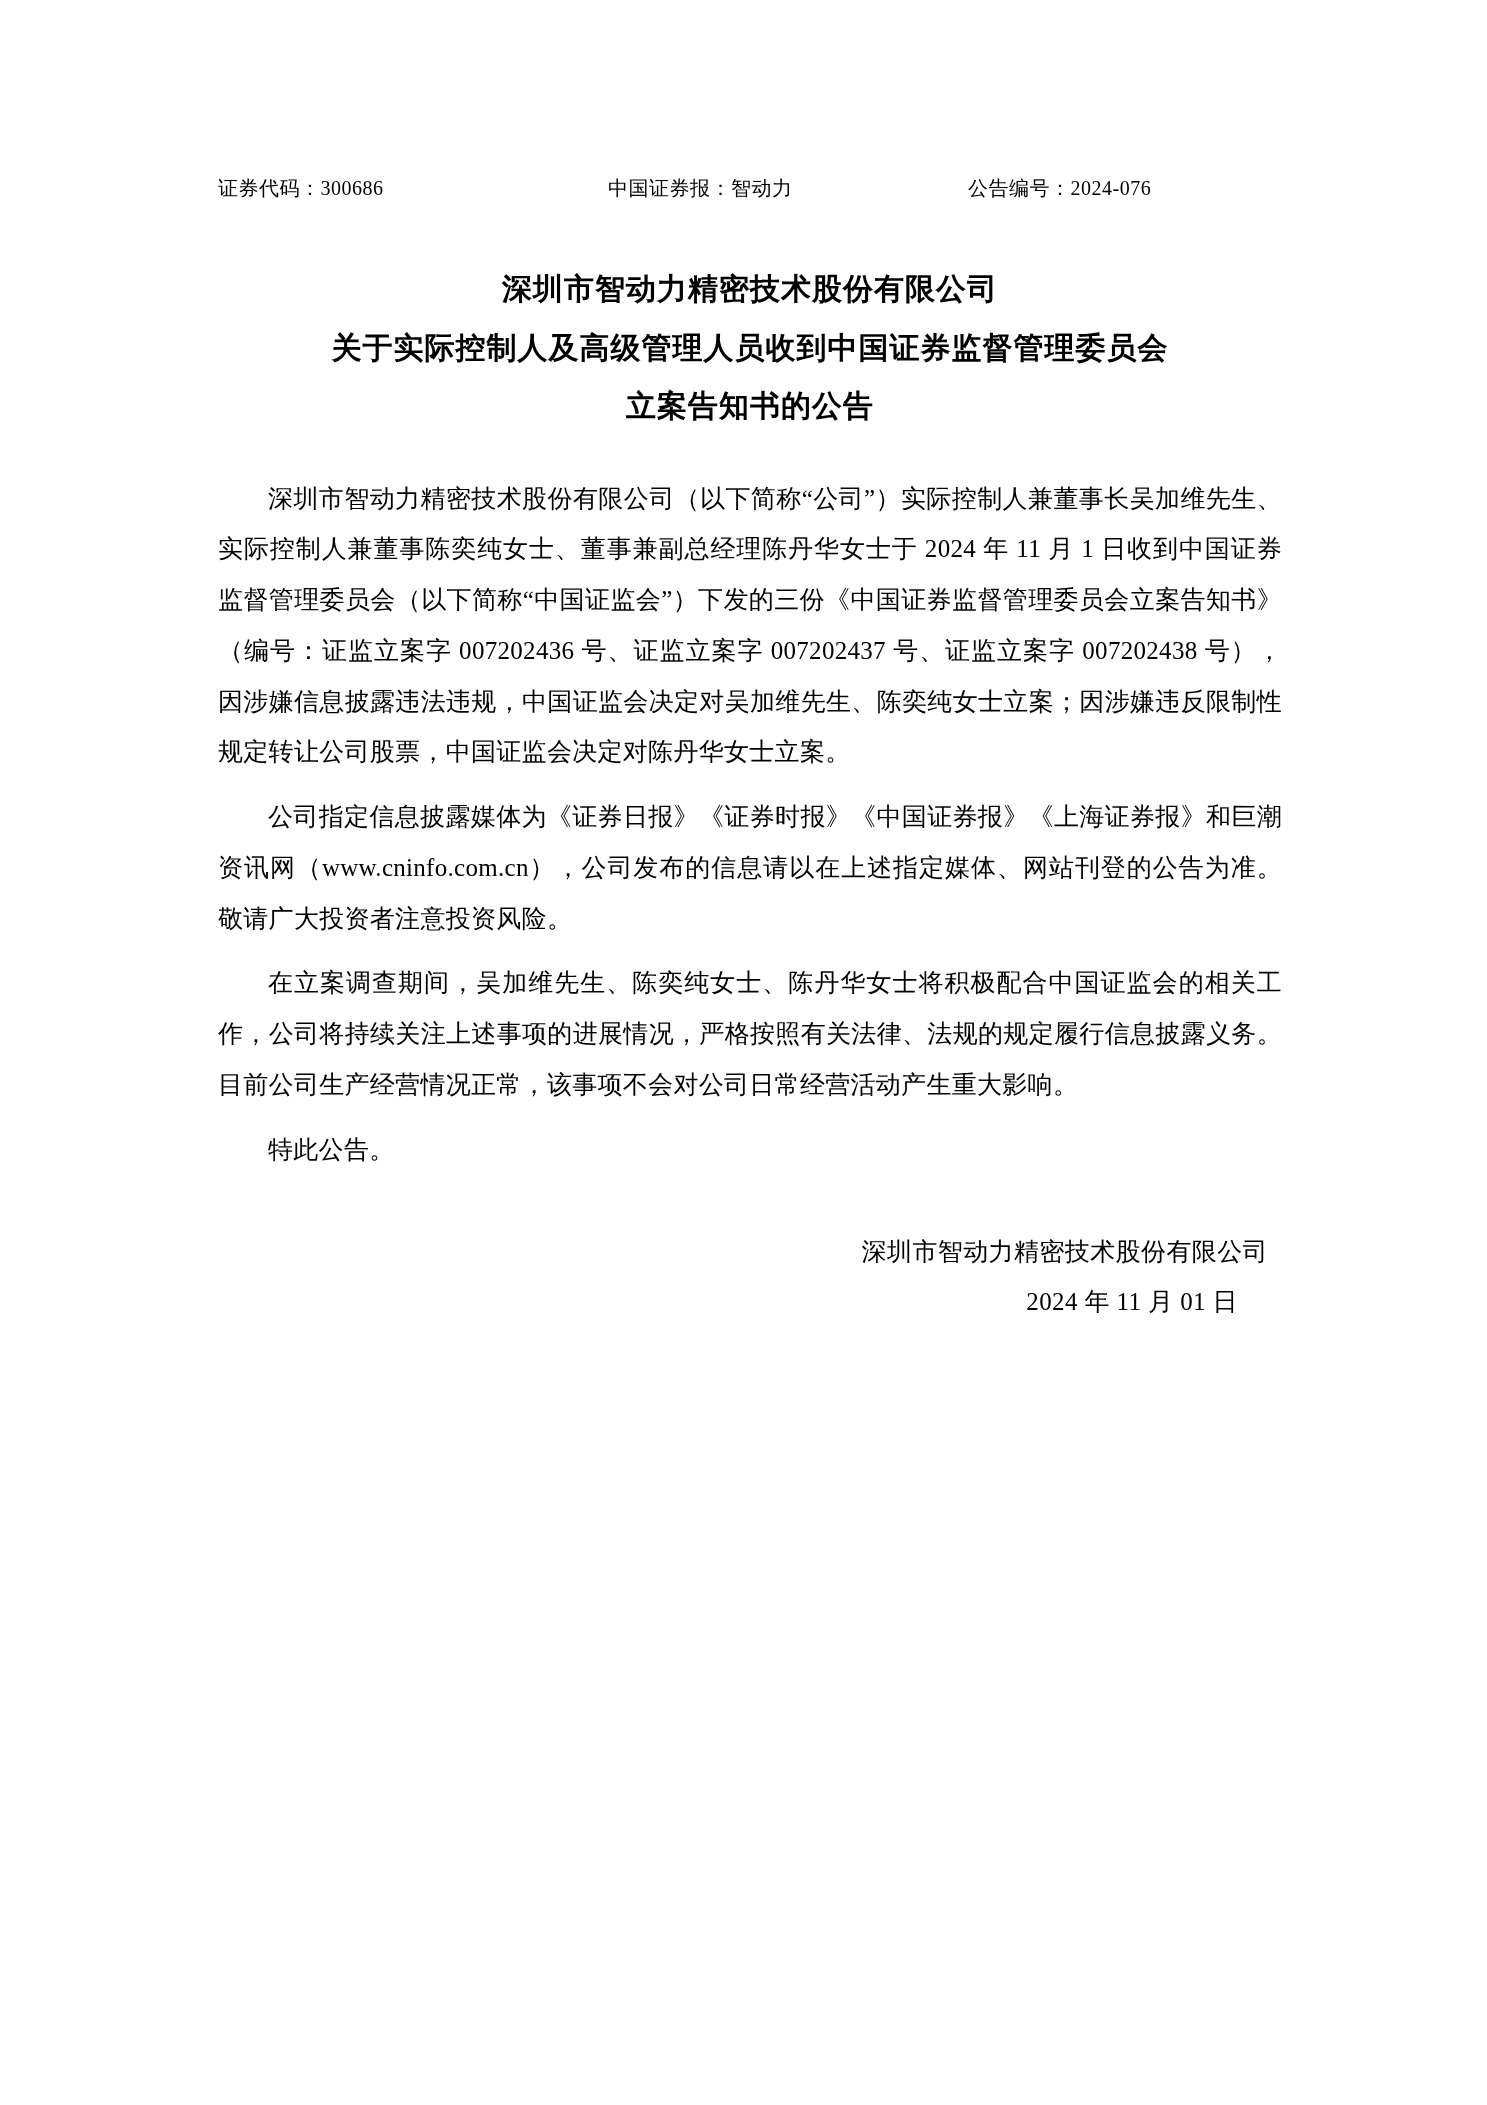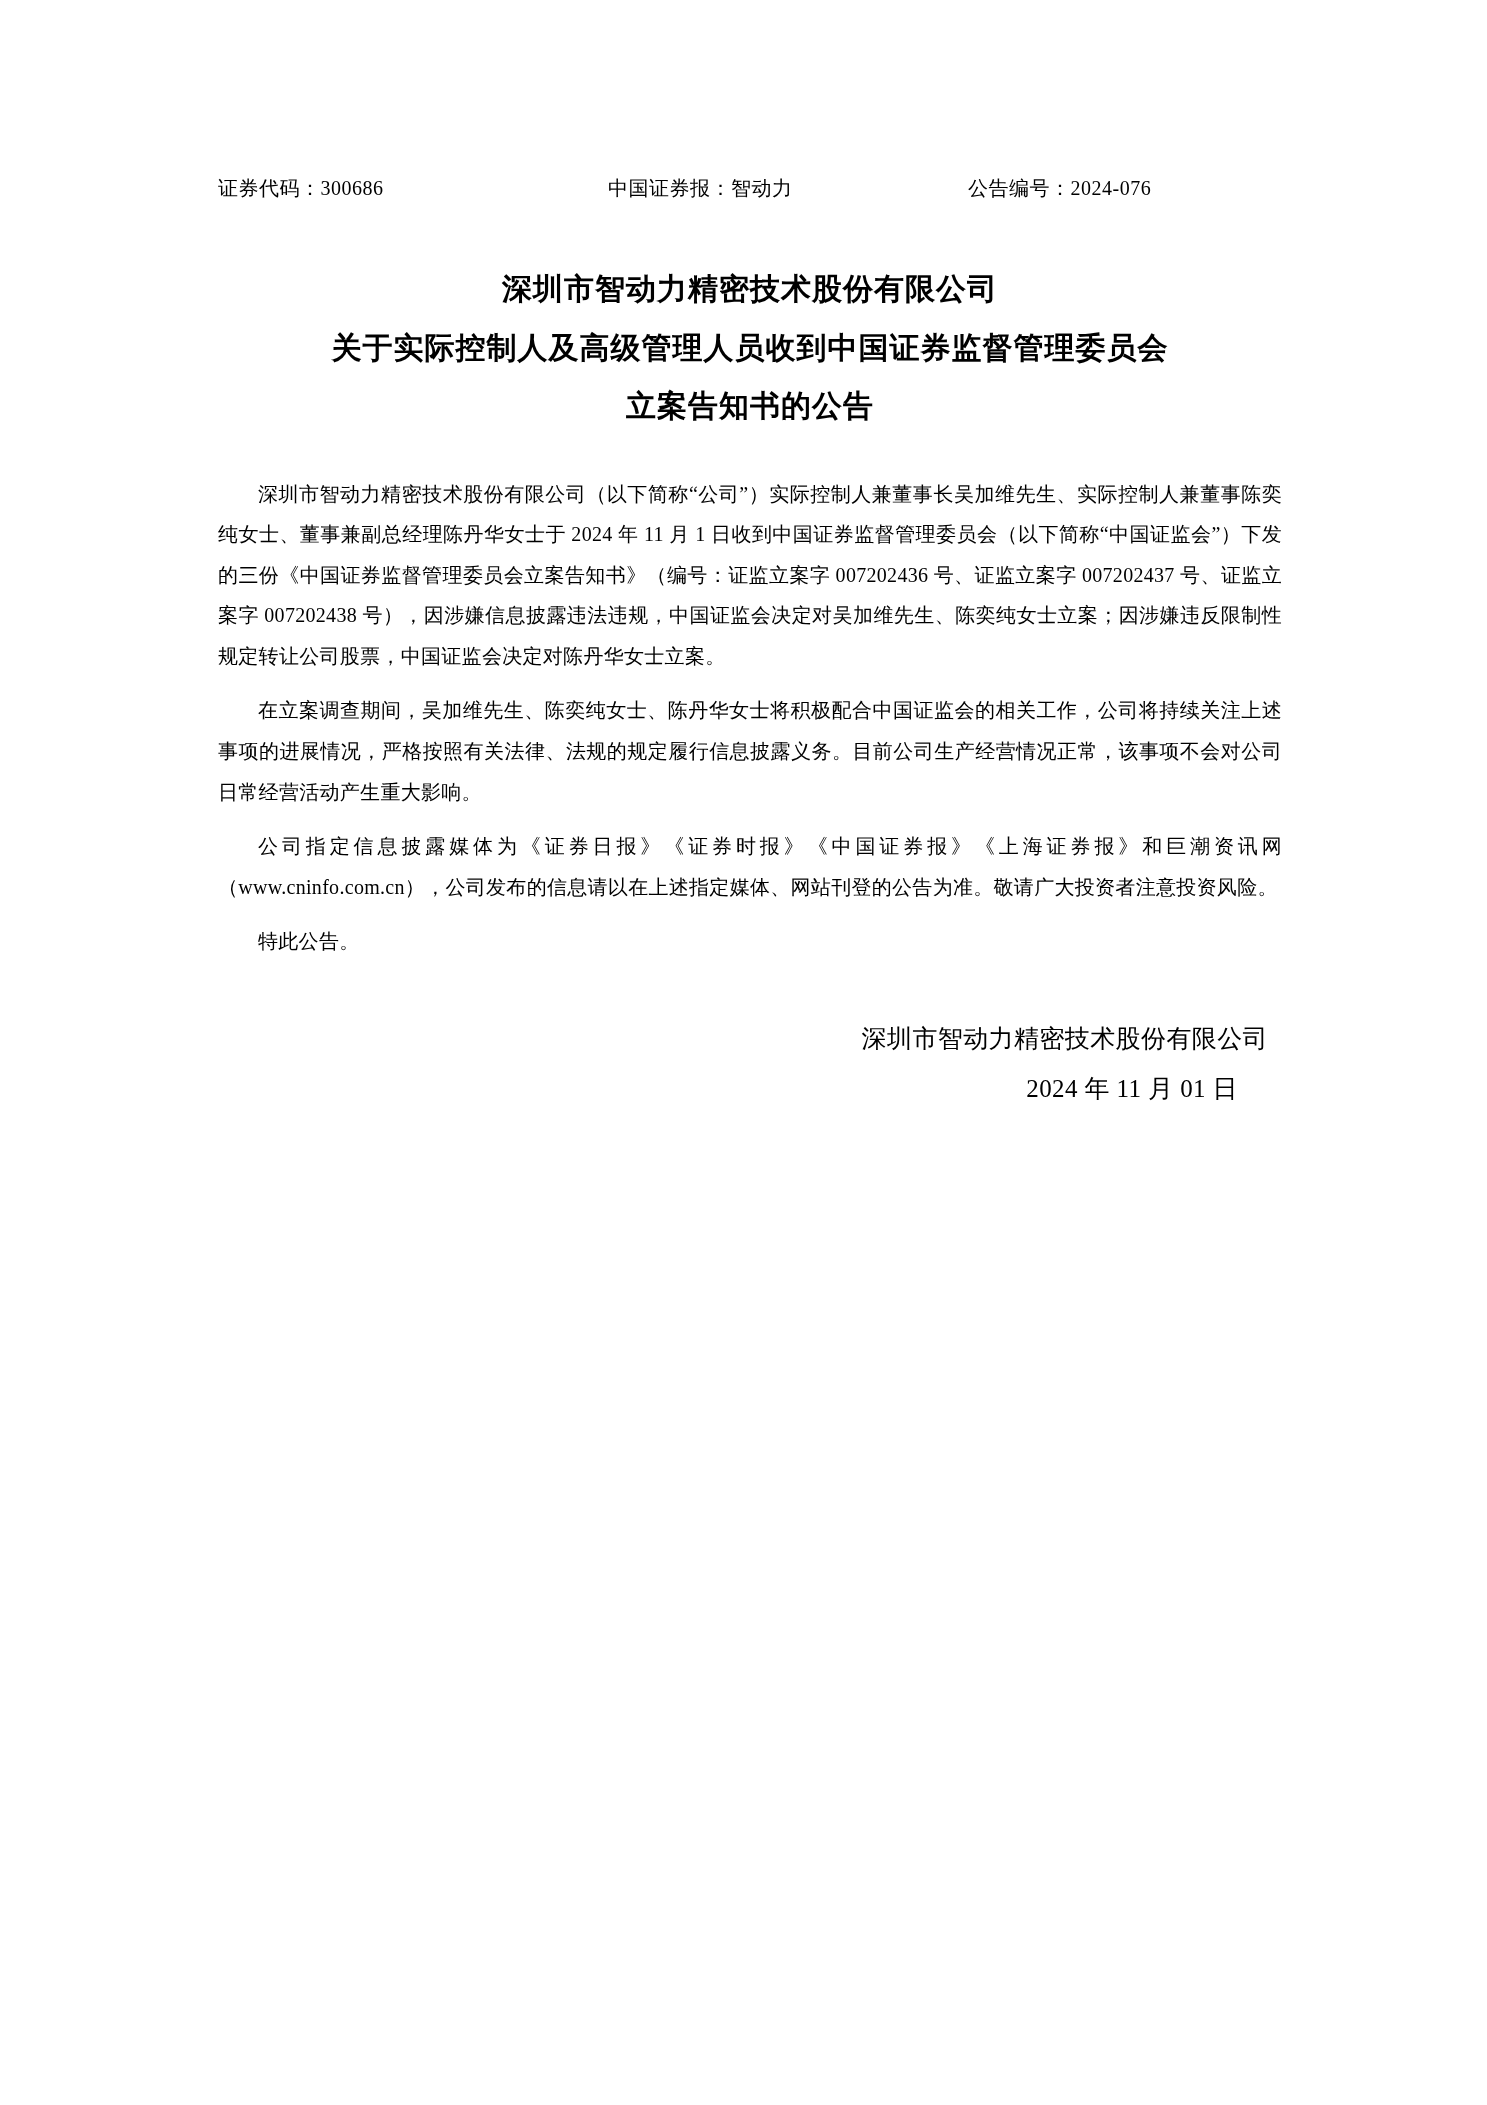--- a/index.html
+++ b/index.html
@@ -54,21 +54,21 @@
   }
   .notice-box p {
     margin: 0;
     text-indent: 2em;
     text-align: justify;
     text-justify: inter-ideograph;
   }
 
   
   .body-text p {
-    font-size: 20px;
+    font-size: 25px;
     line-height: 2.03;
     letter-spacing: 0.3px;
     margin: 0 0 14px 0;
     text-indent: 2em;
     text-align: justify;
     text-justify: inter-ideograph;
   }
 
   
   .signature {
@@ -99,22 +99,22 @@
 
   <div class="title-block">
     <span class="title-line">深圳市智动力精密技术股份有限公司</span>
     <span class="title-line">关于实际控制人及高级管理人员收到中国证券监督管理委员会</span>
     <span class="title-line">立案告知书的公告</span>
   </div>
 
 
   <div class="body-text">
     <p>深圳市智动力精密技术股份有限公司（以下简称“公司”）实际控制人兼董事长吴加维先生、实际控制人兼董事陈奕纯女士、董事兼副总经理陈丹华女士于 2024 年 11 月 1 日收到中国证券监督管理委员会（以下简称“中国证监会”）下发的三份《中国证券监督管理委员会立案告知书》（编号：证监立案字 007202436 号、证监立案字 007202437 号、证监立案字 007202438 号），因涉嫌信息披露违法违规，中国证监会决定对吴加维先生、陈奕纯女士立案；因涉嫌违反限制性规定转让公司股票，中国证监会决定对陈丹华女士立案。</p>
+    <p>公司指定信息披露媒体为《证券日报》《证券时报》《中国证券报》《上海证券报》和巨潮资讯网（www.cninfo.com.cn），公司发布的信息请以在上述指定媒体、网站刊登的公告为准。敬请广大投资者注意投资风险。</p>
     <p>在立案调查期间，吴加维先生、陈奕纯女士、陈丹华女士将积极配合中国证监会的相关工作，公司将持续关注上述事项的进展情况，严格按照有关法律、法规的规定履行信息披露义务。目前公司生产经营情况正常，该事项不会对公司日常经营活动产生重大影响。</p>
-    <p>公司指定信息披露媒体为《证券日报》《证券时报》《中国证券报》《上海证券报》和巨潮资讯网（www.cninfo.com.cn），公司发布的信息请以在上述指定媒体、网站刊登的公告为准。敬请广大投资者注意投资风险。</p>
     <p>特此公告。</p>
   </div>
 
   <div class="signature">
     <span class="sig-line sig-company">深圳市智动力精密技术股份有限公司</span>
     <span class="sig-line sig-date">2024 年 11 月 01 日</span>
   </div>
 
 </div>
 

